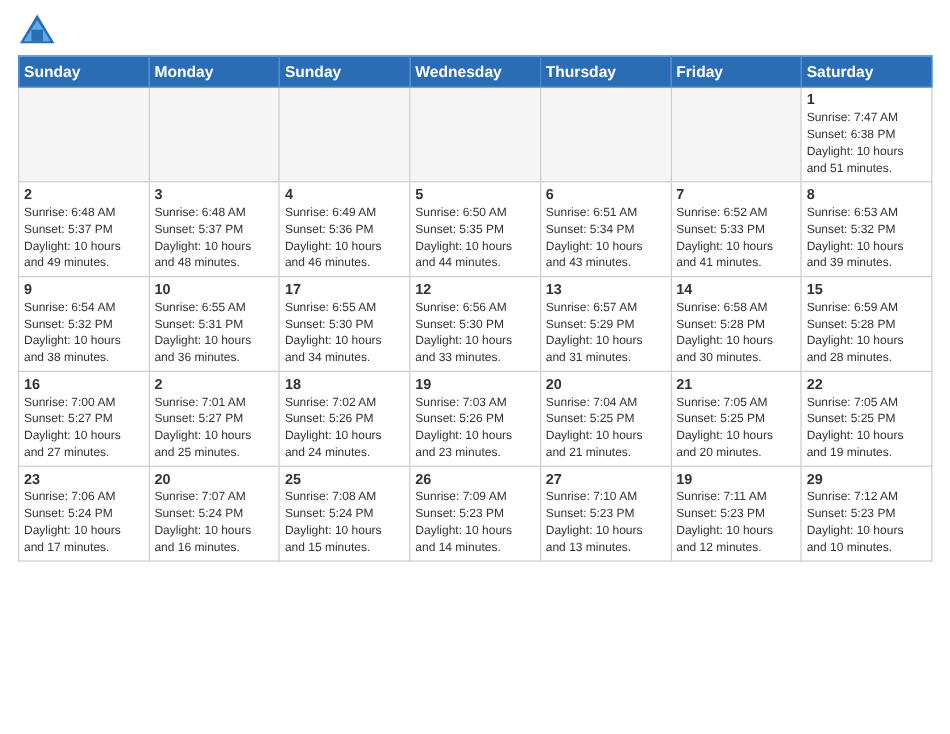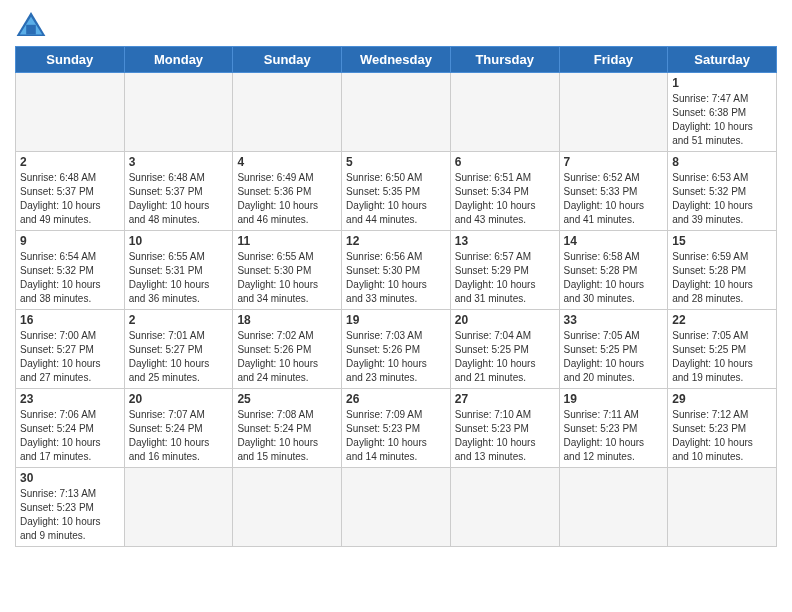--- a/index.html
+++ b/index.html
@@ -54,21 +54,21 @@
       color: #555;
     }
     .calendar {
       width: 100%;
       border-collapse: collapse;
       border: 1px solid #ccc;
     }
     .calendar th {
       background-color: #2a6db5;
       color: #fff;
-      text-align: center;
+      text-align: left;
       padding: 5px 4px;
       font-size: 13px;
       border: 1px solid #4a8dd5;
     }
     .calendar td {
       border: 1px solid #ccc;
       vertical-align: top;
       padding: 3px 4px;
       width: calc(100% / 7);
       font-size: 10.5px;
@@ -170,21 +170,21 @@
         <tr>
           <td>
             <span class="day-number">9</span>
             <div class="day-info">Sunrise: 6:54 AM<br>Sunset: 5:32 PM<br>Daylight: 10 hours and 38 minutes.</div>
           </td>
           <td>
             <span class="day-number">10</span>
             <div class="day-info">Sunrise: 6:55 AM<br>Sunset: 5:31 PM<br>Daylight: 10 hours and 36 minutes.</div>
           </td>
           <td>
-            <span class="day-number">11</span>
+            <span class="day-number">17</span>
             <div class="day-info">Sunrise: 6:55 AM<br>Sunset: 5:30 PM<br>Daylight: 10 hours and 34 minutes.</div>
           </td>
           <td>
             <span class="day-number">12</span>
             <div class="day-info">Sunrise: 6:56 AM<br>Sunset: 5:30 PM<br>Daylight: 10 hours and 33 minutes.</div>
           </td>
           <td>
             <span class="day-number">13</span>
             <div class="day-info">Sunrise: 6:57 AM<br>Sunset: 5:29 PM<br>Daylight: 10 hours and 31 minutes.</div>
           </td>
@@ -212,21 +212,21 @@
           </td>
           <td>
             <span class="day-number">19</span>
             <div class="day-info">Sunrise: 7:03 AM<br>Sunset: 5:26 PM<br>Daylight: 10 hours and 23 minutes.</div>
           </td>
           <td>
             <span class="day-number">20</span>
             <div class="day-info">Sunrise: 7:04 AM<br>Sunset: 5:25 PM<br>Daylight: 10 hours and 21 minutes.</div>
           </td>
           <td>
-            <span class="day-number">33</span>
+            <span class="day-number">21</span>
             <div class="day-info">Sunrise: 7:05 AM<br>Sunset: 5:25 PM<br>Daylight: 10 hours and 20 minutes.</div>
           </td>
           <td>
             <span class="day-number">22</span>
             <div class="day-info">Sunrise: 7:05 AM<br>Sunset: 5:25 PM<br>Daylight: 10 hours and 19 minutes.</div>
           </td>
         </tr>
         <tr>
           <td>
             <span class="day-number">23</span>
@@ -249,28 +249,16 @@
             <div class="day-info">Sunrise: 7:10 AM<br>Sunset: 5:23 PM<br>Daylight: 10 hours and 13 minutes.</div>
           </td>
           <td>
             <span class="day-number">19</span>
             <div class="day-info">Sunrise: 7:11 AM<br>Sunset: 5:23 PM<br>Daylight: 10 hours and 12 minutes.</div>
           </td>
           <td>
             <span class="day-number">29</span>
             <div class="day-info">Sunrise: 7:12 AM<br>Sunset: 5:23 PM<br>Daylight: 10 hours and 10 minutes.</div>
           </td>
-        </tr>
-        <tr>
-          <td>
-            <span class="day-number">30</span>
-            <div class="day-info">Sunrise: 7:13 AM<br>Sunset: 5:23 PM<br>Daylight: 10 hours and 9 minutes.</div>
-          </td>
-          <td class="empty"></td>
-          <td class="empty"></td>
-          <td class="empty"></td>
-          <td class="empty"></td>
-          <td class="empty"></td>
-          <td class="empty"></td>
         </tr>
       </tbody>
   </table>
 </div>
 
 </body></html>

